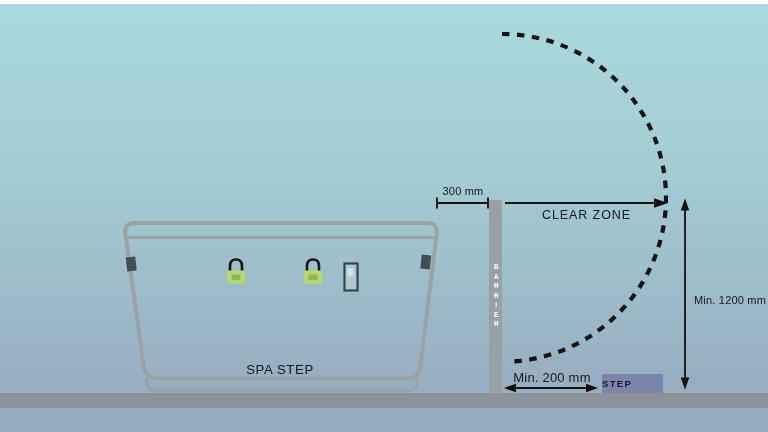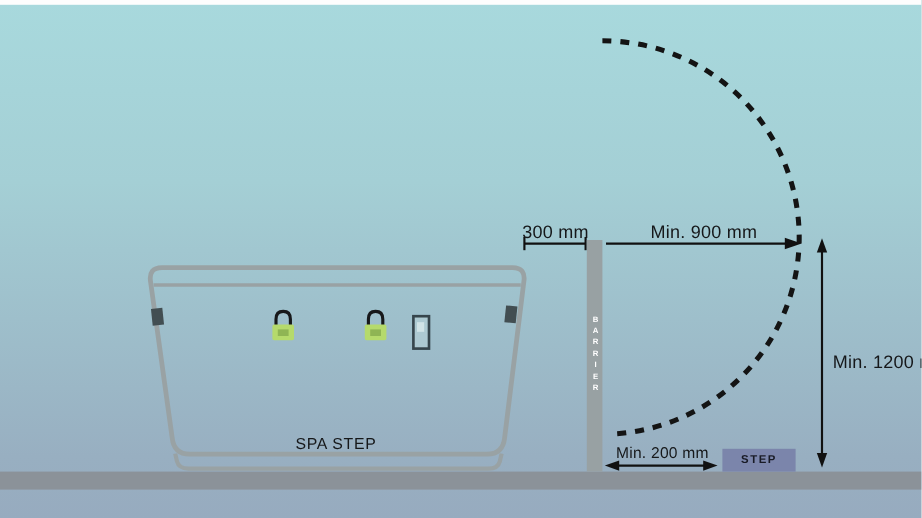--- a/index.html
+++ b/index.html
@@ -7,36 +7,36 @@
     position:relative;
     width:768px;height:432px;
     overflow:hidden;
     font-family:"Liberation Sans", sans-serif;
     background:linear-gradient(180deg,#a8d9dd 0%,#a4cfd5 35%,#98afc1 88%,#97abbf 100%);
   }
   .top-strip{position:absolute;left:0;top:0;width:768px;height:4px;background:#fdfdfd;}
   .ground{position:absolute;left:0;top:393px;width:768px;height:14.5px;background:#8b9299;}
   .gfx{position:absolute;left:0;top:0;}
   .label{
-    position:absolute;color:#16181a;font-size:15px;font-weight:500;
+    position:absolute;color:#16181a;font-size:11px;font-weight:500;
     text-align:center;white-space:nowrap;letter-spacing:.2px;
   }
   .label.small-caps{font-size:12.5px;letter-spacing:.9px;}
   .barrier{
     position:absolute;left:489px;top:200px;width:13px;height:193px;
     background:#98a1a3;display:flex;align-items:center;justify-content:center;
   }
   .barrier-text{
     writing-mode:vertical-lr;text-orientation:upright;
     color:#ffffff;font-size:6.5px;font-weight:700;letter-spacing:2.5px;
     line-height:1;user-select:none;
   }
   .step-box{
     position:absolute;left:602px;top:374px;width:61px;height:18.5px;
-    background:#7b85ab;display:flex;align-items:center;justify-content:center;
+    background:#7b85ab;display:flex;align-items:center;
   }
   .step-text{font-size:9.5px;font-weight:600;letter-spacing:1.3px;color:#191b26;}
   .spa-pool-label{left:195px;top:362px;width:170px;font-size:13.2px;letter-spacing:.6px;}
 </style>
 </head>
 <body>
 
 <div class="canvas">
 
   <div class="top-strip"></div>
@@ -99,22 +99,22 @@
   <div class="barrier">
     <span class="barrier-text">BARRIER</span>
   </div>
 
   <div class="step-box">
     <span class="step-text">STEP</span>
   </div>
 
   <div class="label" style="left:420px;top:185px;width:86px;">300 mm</div>
 
-  <div class="label" style="left:505px;top:185px;width:163px;">Min. 900 mm</div>
 
+  <div class="label small-caps" style="left:505px;top:208px;width:163px;">CLEAR ZONE</div>
 
   <div class="label" style="left:694px;top:294px;">Min. 1200 mm</div>
 
   <div class="label" style="left:505px;top:370px;width:94px;font-size:13px;">Min. 200 mm</div>
 
   <div class="label spa-pool-label">SPA STEP</div>
 
 </div>
 
 </body></html>

